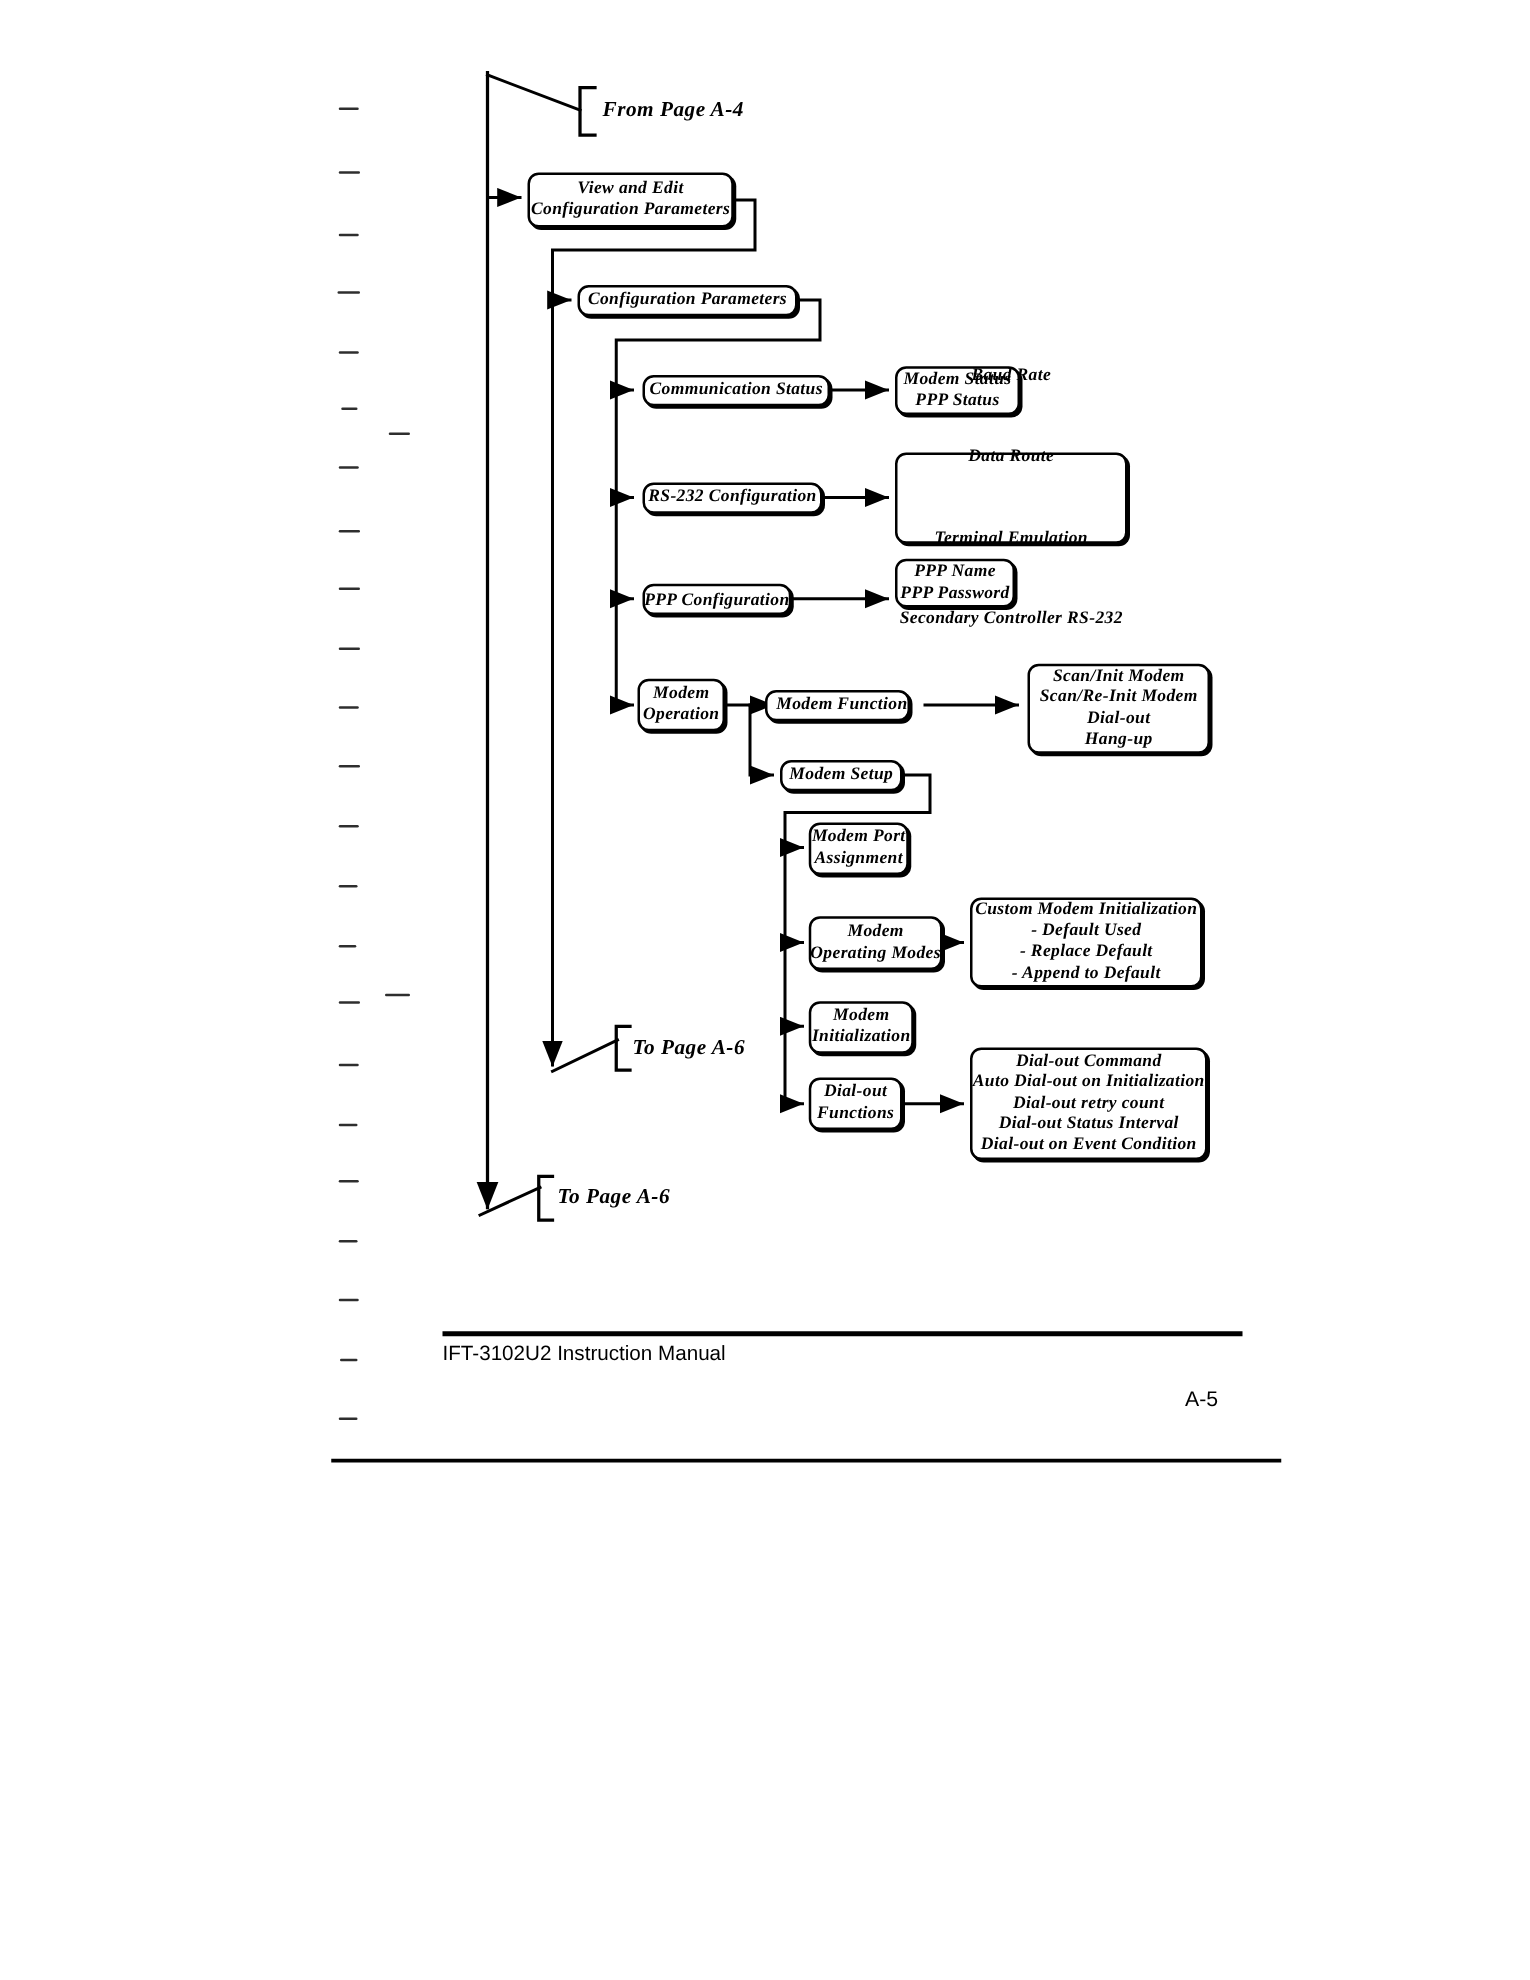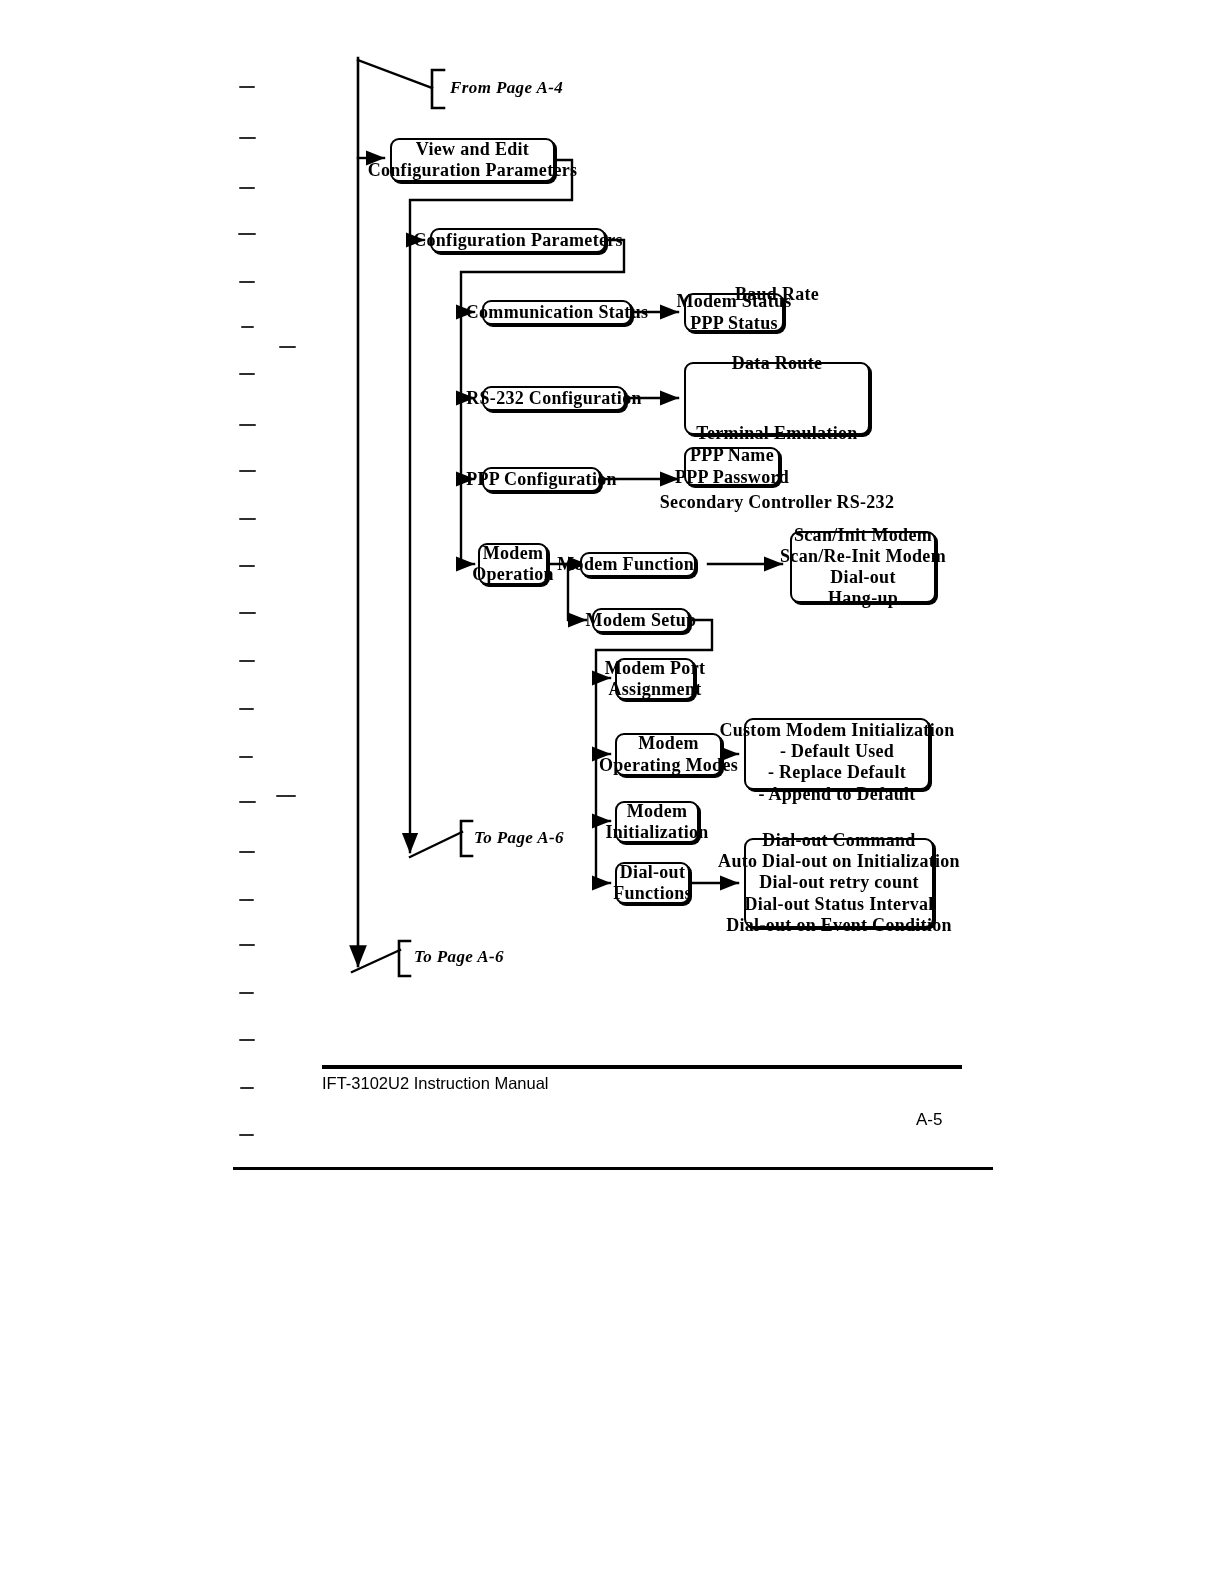--- a/index.html
+++ b/index.html
@@ -1,20 +1,20 @@
 <!DOCTYPE html>
 <html><head>
 <meta charset="utf-8">
 <style>
   html,body{margin:0;padding:0;background:#ffffff;}
   body{
     width:1224px;height:1584px;position:relative;overflow:hidden;
     font-family:"Liberation Serif",serif;color:#000;
   }
-  .page{position:absolute;inset:0;}
+  .page{position:absolute;inset:0;margin-left:32px;}
 
   
   #diagram{position:absolute;left:0;top:0;width:1224px;height:1584px;}
   #diagram svg{position:absolute;left:0;top:0;}
 
   
   .node{
     position:absolute;
     box-sizing:border-box;
     border:2.2px solid #000;
@@ -25,21 +25,21 @@
     align-items:center;
     justify-content:center;
     text-align:center;
     font-family:"Liberation Serif",serif;
     font-weight:bold;
     letter-spacing:.3px;
     line-height:1.18;
     box-shadow:2px 2px 0 0 #000;
   }
   .node .ln{display:block;white-space:nowrap;}
-  .f12{font-size:18px;}
+  .f12{font-size:14px;font-style:italic;}
 
   
   .pageref{
     position:absolute;
     font-family:"Liberation Serif",serif;
     font-style:italic;
     font-weight:bold;
     font-size:17px;
     letter-spacing:.4px;
     white-space:nowrap;

